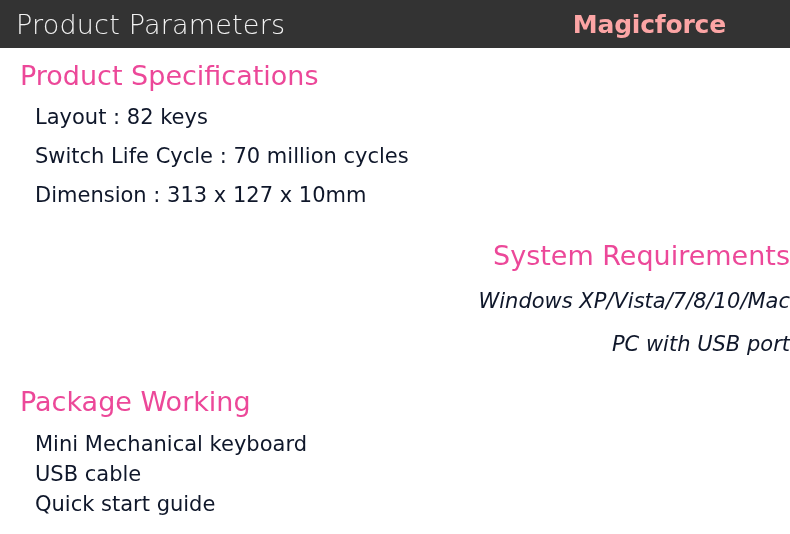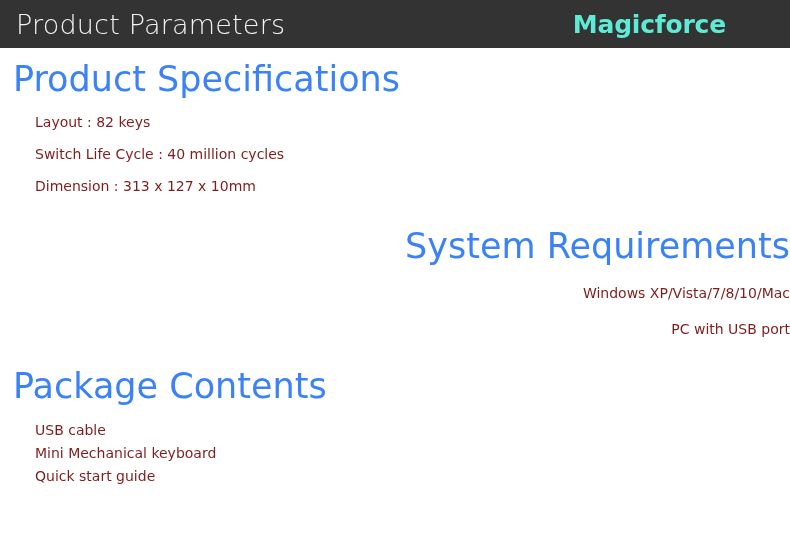--- a/index.html
+++ b/index.html
@@ -37,67 +37,68 @@
   }
   .header-title {
     color: #f2f2f2;
     font-size: 27px;
     font-weight: 300;
     letter-spacing: 0.2px;
     line-height: 1;
     white-space: nowrap;
   }
   .brand-logo {
-    color: #5eead4;
+    color: #fca5a5;
     font-size: 25px;
     font-weight: 700;
     letter-spacing: -0.2px;
     line-height: 1;
     white-space: nowrap;
   }
 
   
   .content {
     position: absolute;
     left: 0;
     top: 48px;
     width: 790px;
   }
   .section {
     padding-left: 13px;
   }
   .section-heading {
-    font-size: 35px;
+    font-size: 27px;
     font-weight: 400;
-    color: #3b82f6;
+    color: #ec4899;
     line-height: 1;
     white-space: nowrap;
+    margin-left: 7px;
   }
   .item-list {
     padding-left: 22px;
   }
   .spec-item {
-    font-size: 14px;
+    font-size: 21px;
     font-weight: 400;
-    color: #7f1d1d;
+    color: #0f172a;
     line-height: 1;
     white-space: nowrap;
   }
 
   
   .sec-specs { margin-top: 14px; }
   .sec-specs .item-list { margin-top: 18px; }
   .sec-specs .spec-item { margin-bottom: 18px; }
   .sec-specs .spec-item.tight { margin-bottom: 8px; }
   .sec-specs .spec-item:last-child { margin-bottom: 16px; }
 
   
   .sec-system { margin-top: 36px; text-align: right; }
   .sec-system .item-list { margin-top: 22px; }
-  .sec-system .spec-item { margin-bottom: 22px; }
+  .sec-system .spec-item { margin-bottom: 22px; font-style: italic; }
   .sec-system .spec-item:last-child { margin-bottom: 0; margin-top: 16px; }
 
   
   .sec-package { margin-top: 33px; }
   .sec-package .item-list { margin-top: 19px; }
   .sec-package .spec-item { margin-bottom: 9px; }
   .sec-package .spec-item:last-child { margin-bottom: 0; }
 </style>
 </head>
 <body>
@@ -108,36 +109,36 @@
     <div class="header-title">Product Parameters</div>
     <div class="brand-logo">Magicforce</div>
   </div>
 
   <div class="content">
 
     <div class="section sec-specs">
       <div class="section-heading">Product Specifications</div>
       <div class="item-list">
         <div class="spec-item">Layout : 82 keys</div>
-        <div class="spec-item">Switch Life Cycle : 40 million cycles</div>
+        <div class="spec-item">Switch Life Cycle : 70 million cycles</div>
         <div class="spec-item">Dimension : 313 x 127 x 10mm</div>
       </div>
     </div>
 
     <div class="section sec-system">
       <div class="section-heading">System Requirements</div>
       <div class="item-list">
         <div class="spec-item">Windows XP/Vista/7/8/10/Mac</div>
         <div class="spec-item">PC with USB port</div>
       </div>
     </div>
 
     <div class="section sec-package">
-      <div class="section-heading">Package Contents</div>
+      <div class="section-heading">Package Working</div>
       <div class="item-list">
+        <div class="spec-item">Mini Mechanical keyboard</div>
         <div class="spec-item">USB cable</div>
-        <div class="spec-item">Mini Mechanical keyboard</div>
         <div class="spec-item">Quick start guide</div>
       </div>
     </div>
 
   </div>
 </div>
 
 </body></html>

